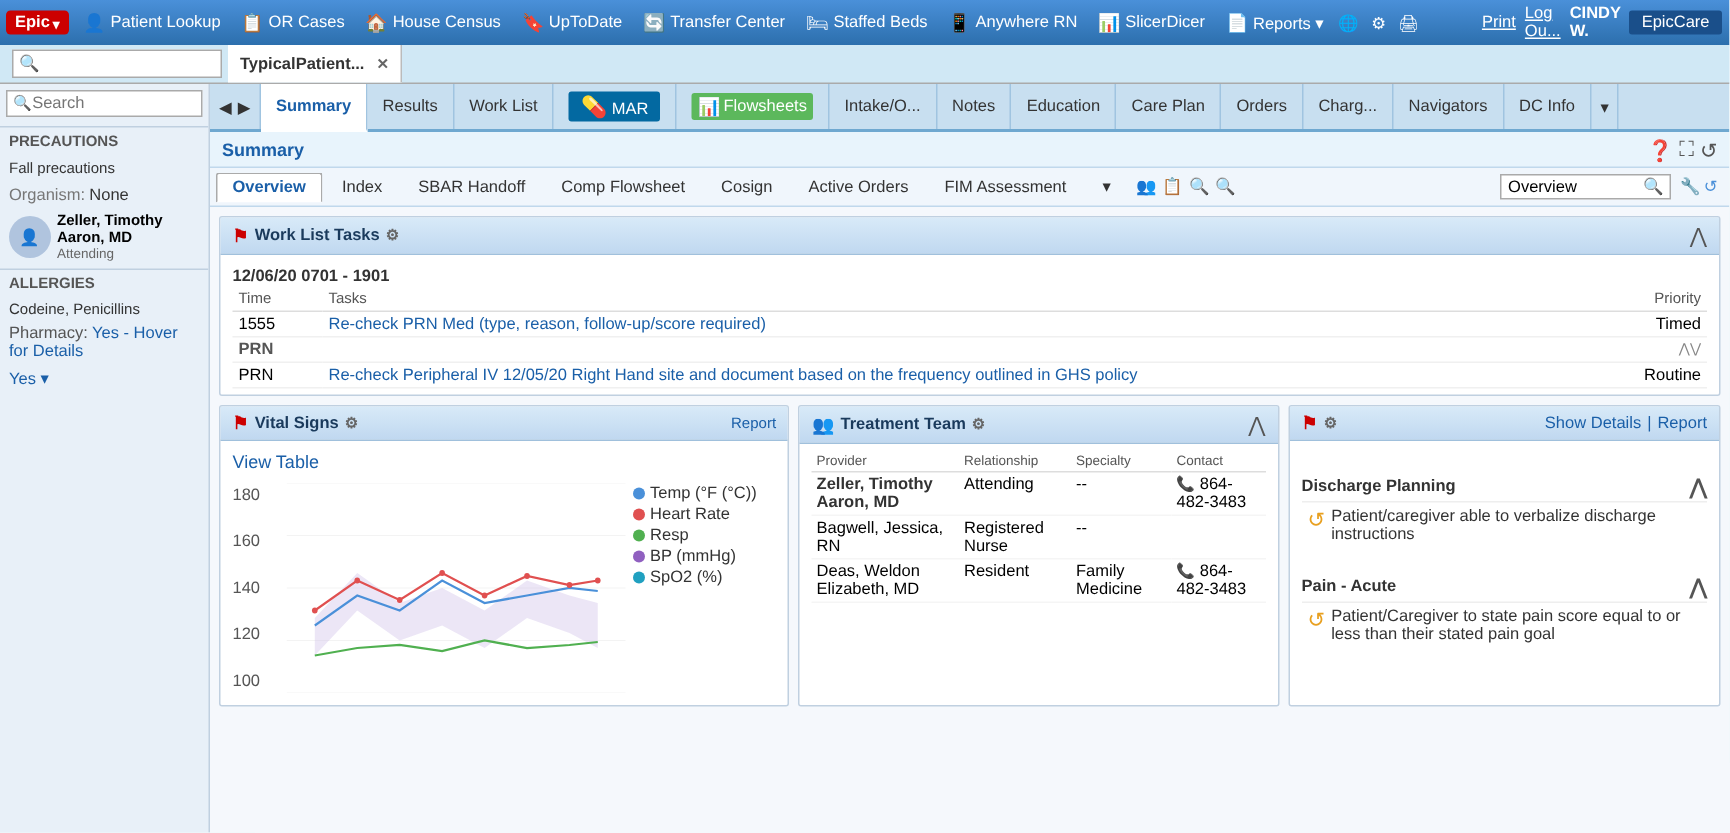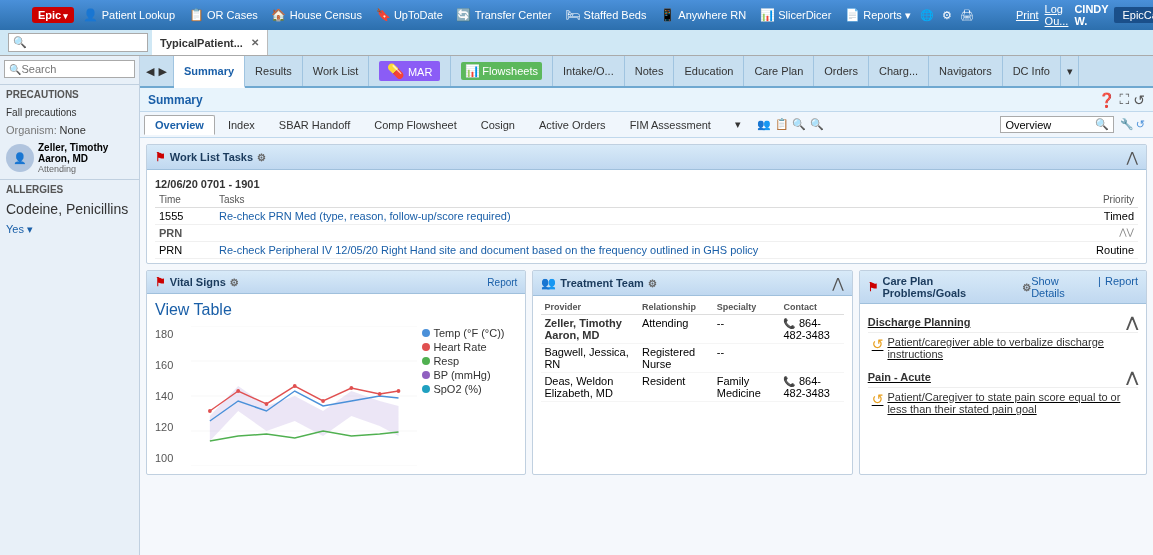--- a/index.html
+++ b/index.html
@@ -17,21 +17,20 @@
     .top-bar-logo {
       background: #c00;
       color: white;
       font-weight: bold;
       font-size: 12px;
       padding: 2px 6px;
       border-radius: 3px;
       display: flex;
       align-items: flex-end;
       gap: 2px;
-      margin-left: 28px;
     }
     .top-bar-nav {
       display: flex;
       align-items: center;
       gap: 2px;
       color: white;
       font-size: 11px;
     }
     .top-bar-nav-item {
       display: flex;
@@ -160,21 +159,21 @@
       height: 28px;
       border-radius: 50%;
       background: #b0c4de;
       display: flex;
       align-items: center;
       justify-content: center;
       font-size: 9px;
       color: #333;
       flex-shrink: 0;
     }
-    .allergy-item { padding: 2px 6px; font-size: 14px; color: #333; }
+    .allergy-item { padding: 2px 6px; font-size: 10px; color: #333; }
     .pharmacy-item { padding: 2px 6px; font-size: 10px; color: #555; }
     .pharmacy-link { color: #1a5fa8; cursor: pointer; }
 
     
     .content-area {
       flex: 1;
       display: flex;
       flex-direction: column;
       background: white;
       overflow: hidden;
@@ -200,21 +199,21 @@
       white-space: nowrap;
     }
     .ptab.active {
       background: white;
       font-weight: bold;
       color: #1a5fa8;
       border-bottom: 2px solid white;
       margin-bottom: -2px;
     }
     .ptab-mar {
-      background: #8b5cf6;
+      background: #0369a1;
       color: white;
       border-radius: 2px;
       padding: 2px 8px;
     }
     .ptab-flowsheets {
       background: #5cb85c;
       color: white;
       border-radius: 2px;
       padding: 2px 4px;
       display: flex;
@@ -338,21 +337,21 @@
     
     .panels-row {
       display: flex;
       gap: 6px;
     }
     .panel-vital { flex: 0 0 38%; }
     .panel-treatment { flex: 0 0 32%; }
     .panel-careplan { flex: 1; }
 
     
-    .vitals-view-table { color: #1a5fa8; cursor: pointer; font-size: 16px; padding: 3px 0; }
+    .vitals-view-table { color: #1a5fa8; cursor: pointer; font-size: 12px; padding: 3px 0; }
     .chart-area {
       position: relative;
       height: 140px;
       margin: 4px 0;
     }
     .chart-y-labels {
       position: absolute;
       left: 0;
       top: 0;
       bottom: 0;
@@ -380,36 +379,36 @@
       color: #333;
     }
     .legend-item { display: flex; align-items: center; gap: 3px; padding: 1px 0; }
     .legend-dot { width: 8px; height: 8px; border-radius: 50%; flex-shrink: 0; }
 
     
     .treatment-table { width: 100%; border-collapse: collapse; font-size: 10px; }
     .treatment-table th {
       text-align: left;
       color: #555;
-      font-weight: bold;
+      font-weight: normal;
       padding: 2px 3px;
       border-bottom: 1px solid #ddd;
       font-size: 9px;
     }
     .treatment-table td {
       padding: 2px 3px;
       vertical-align: top;
       border-bottom: 1px solid #f5f5f5;
     }
     .provider-name { font-weight: bold; color: #333; }
     .phone-icon { color: #555; font-size: 10px; }
 
     
     .careplan-header-actions { display: flex; gap: 4px; font-size: 10px; color: #1a5fa8; cursor: pointer; }
-    .careplan-section { margin-top: 4px; text-decoration: underline; }
+    .careplan-section { margin-top: 16px; }
     .careplan-section-title {
       font-weight: bold;
       color: #333;
       font-size: 11px;
       display: flex;
       align-items: center;
       justify-content: space-between;
       padding: 2px 0;
       border-bottom: 1px solid #eee;
     }
@@ -514,20 +513,24 @@
       <div class="doctor-avatar">
         <span>👤</span>
       </div>
       <div>
         <div style="font-weight:bold;font-size:10px;">Zeller, Timothy Aaron, MD</div>
         <div style="font-size:9px;color:#666;">Attending</div>
       </div>
     </div>
     <div class="sidebar-section">ALLERGIES</div>
     <div class="allergy-item">Codeine, Penicillins</div>
+    <div class="pharmacy-item">
+      <span>Pharmacy:</span>
+      <span class="pharmacy-link">Yes - Hover for Details</span>
+    </div>
     <div style="padding:4px 6px;display:flex;gap:4px;align-items:center;">
       <span class="pharmacy-link">Yes ▾</span>
     </div>
   </div>
 
   <div class="content-area">
 
     <div class="patient-tabs">
 
       <div class="ptab" style="padding:4px 6px;">
@@ -804,21 +807,20 @@
                 </tr>
               </tbody>
             </table>
           </div>
         </div>
 
         <div class="panel panel-careplan">
           <div class="panel-header">
             <div class="panel-header-title">
               <span class="flag-icon">⚑</span>
-              <span>Care Plan Problems/Goals</span>
               <span style="font-size:10px;color:#666;">⚙</span>
             </div>
             <div class="careplan-header-actions">
               <span>Show Details</span>
               <span>|</span>
               <span>Report</span>
             </div>
           </div>
           <div class="panel-body">
             <div class="careplan-section">

